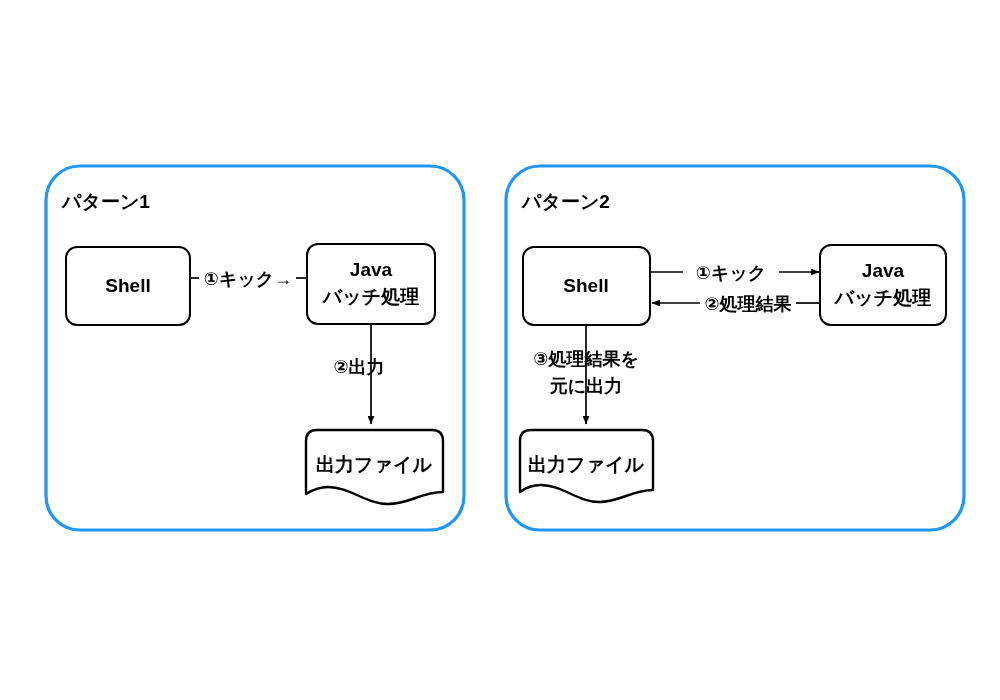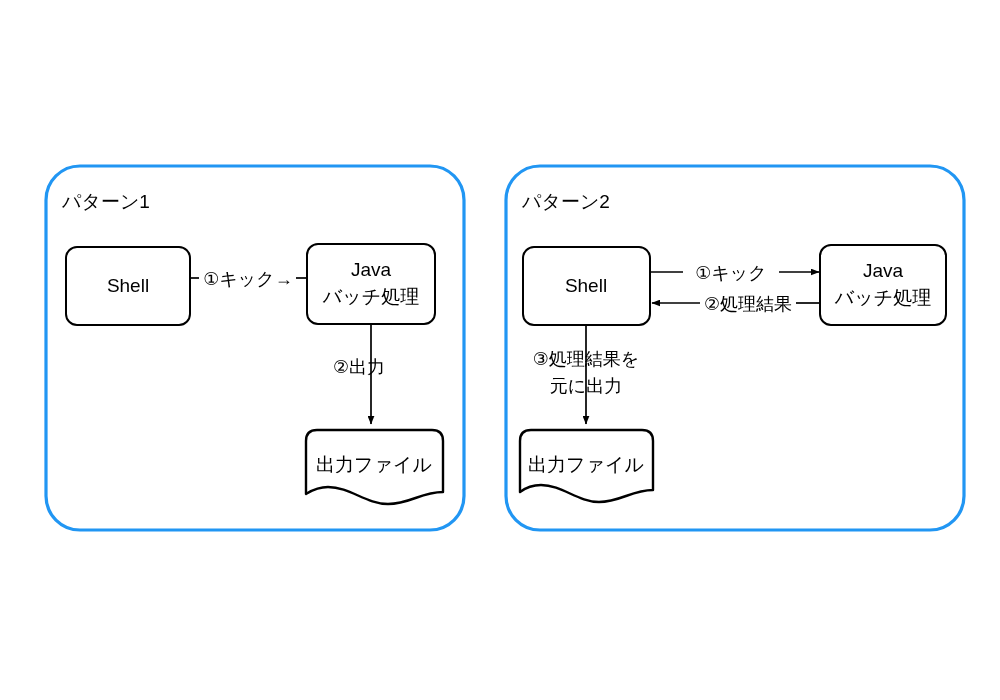--- a/index.html
+++ b/index.html
@@ -12,20 +12,21 @@
     width: 1000px;
     height: 700px;
     font-family: "Liberation Sans", "DejaVu Sans", sans-serif;
     color: #000000;
     overflow: hidden;
   }
   #canvas {
     position: relative;
     width: 1000px;
     height: 600px;
+    font-weight: bold;
   }
   #diagram-svg {
     position: absolute;
     top: 0;
     left: 0;
     width: 1000px;
     height: 700px;
   }
   .panel-rect {
     fill: #ffffff;

